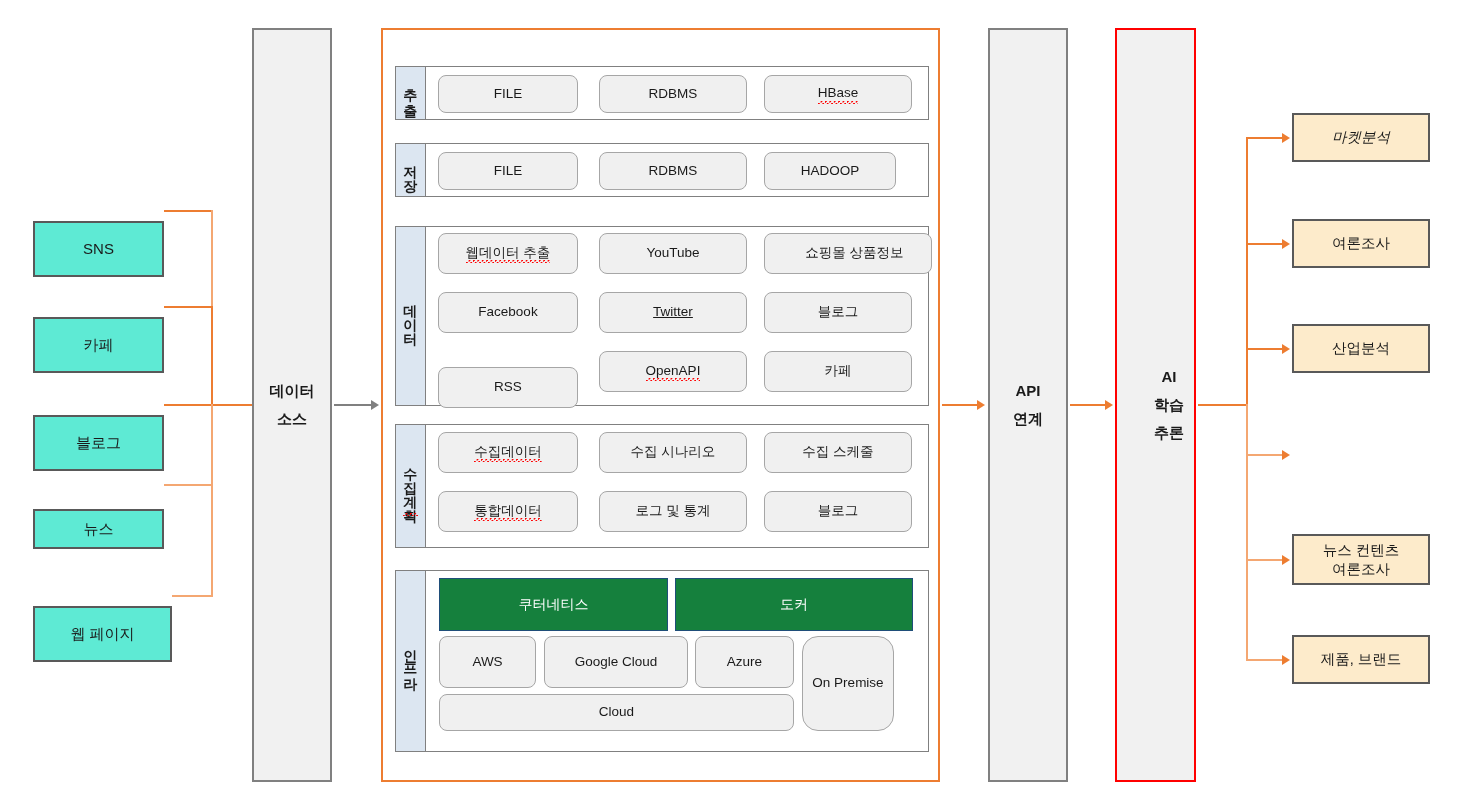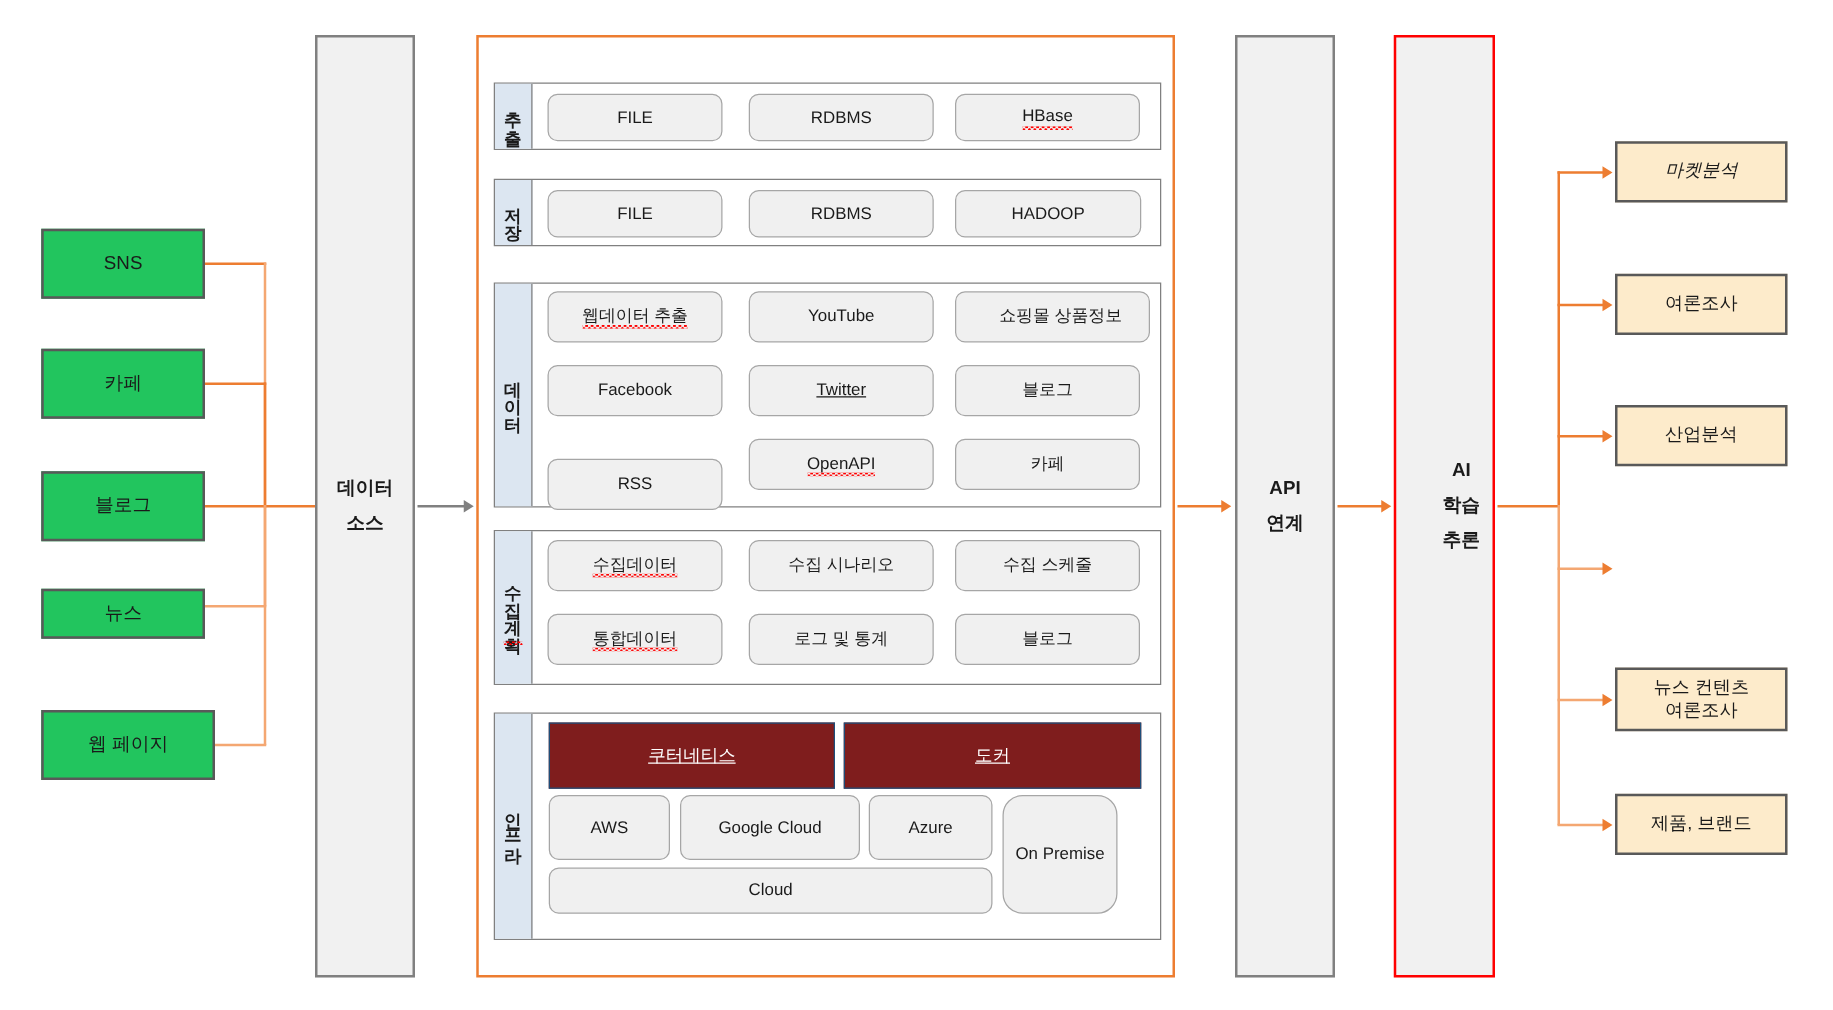--- a/index.html
+++ b/index.html
@@ -15,27 +15,28 @@
     height:808px;
     overflow:hidden;
     background:#ffffff;
   }
 
   
   .abs{position:absolute;box-sizing:border-box;}
 
   
   .src-box{
-    background:#22c55e;
+    background:#5eead4;
     border:2px solid #595959;
     display:flex;align-items:center;justify-content:center;
     font-size:15px;
     color:#1a1a1a;
     text-align:center;
     line-height:1.2;
+    margin-top:38px;
   }
 
   
   .pillar{
     background:#f1f1f1;
     border:2px solid #808080;
     display:flex;flex-direction:column;
     align-items:center;justify-content:center;
     font-size:15px;font-weight:bold;
     color:#1a1a1a;
@@ -88,26 +89,25 @@
     border:1px solid #a6a6a6;
     border-radius:8px;
     display:flex;align-items:center;justify-content:center;
     font-size:13.5px;
     color:#1a1a1a;
     text-align:center;
     line-height:1.22;
     box-sizing:border-box;
   }
   .chip.blue{
-    background:#7f1d1d;
+    background:#15803d;
     border:1px solid #1f4e79;
     border-radius:0;
     color:#ffffff;
     font-size:14px;
-    text-decoration:underline;
   }
 
   
   .sq{
     position:relative;
     display:inline-block;
     padding-bottom:1px;
   }
   .sq::after{
     content:"";
@@ -220,38 +220,38 @@
       <div class="section-label">
         <span class="vlabel">저장</span>
       </div>
       <div class="section-body">
         <div class="chip" style="left:12px;top:8px;width:140px;height:38px;">
           <span>FILE</span>
         </div>
         <div class="chip" style="left:173px;top:8px;width:148px;height:38px;">
           <span>RDBMS</span>
         </div>
-        <div class="chip" style="left:338px;top:8px;width:149px;height:38px;">
+        <div class="chip" style="left:338px;top:8px;width:132px;height:38px;">
           <span>HADOOP</span>
         </div>
       </div>
     </div>
 
     <div class="abs section" style="left:12px;top:196px;width:534px;height:180px;">
       <div class="section-label">
         <span class="vlabel">데이터</span>
       </div>
       <div class="section-body">
         <div class="chip" style="left:12px;top:6px;width:140px;height:41px;">
           <span class="sq">웹데이터 추출</span>
         </div>
         <div class="chip" style="left:173px;top:6px;width:148px;height:41px;">
           <span>YouTube</span>
         </div>
-        <div class="chip" style="left:338px;top:6px;width:156px;height:41px;padding-left:13px;">
+        <div class="chip" style="left:338px;top:6px;width:168px;height:41px;padding-left:13px;">
           <span>쇼핑몰 상품정보</span>
         </div>
 
         <div class="chip" style="left:12px;top:65px;width:140px;height:41px;">
           <span>Facebook</span>
         </div>
         <div class="chip" style="left:173px;top:65px;width:148px;height:41px;text-decoration:underline;">
           <span>Twitter</span>
         </div>
         <div class="chip" style="left:338px;top:65px;width:148px;height:41px;">

